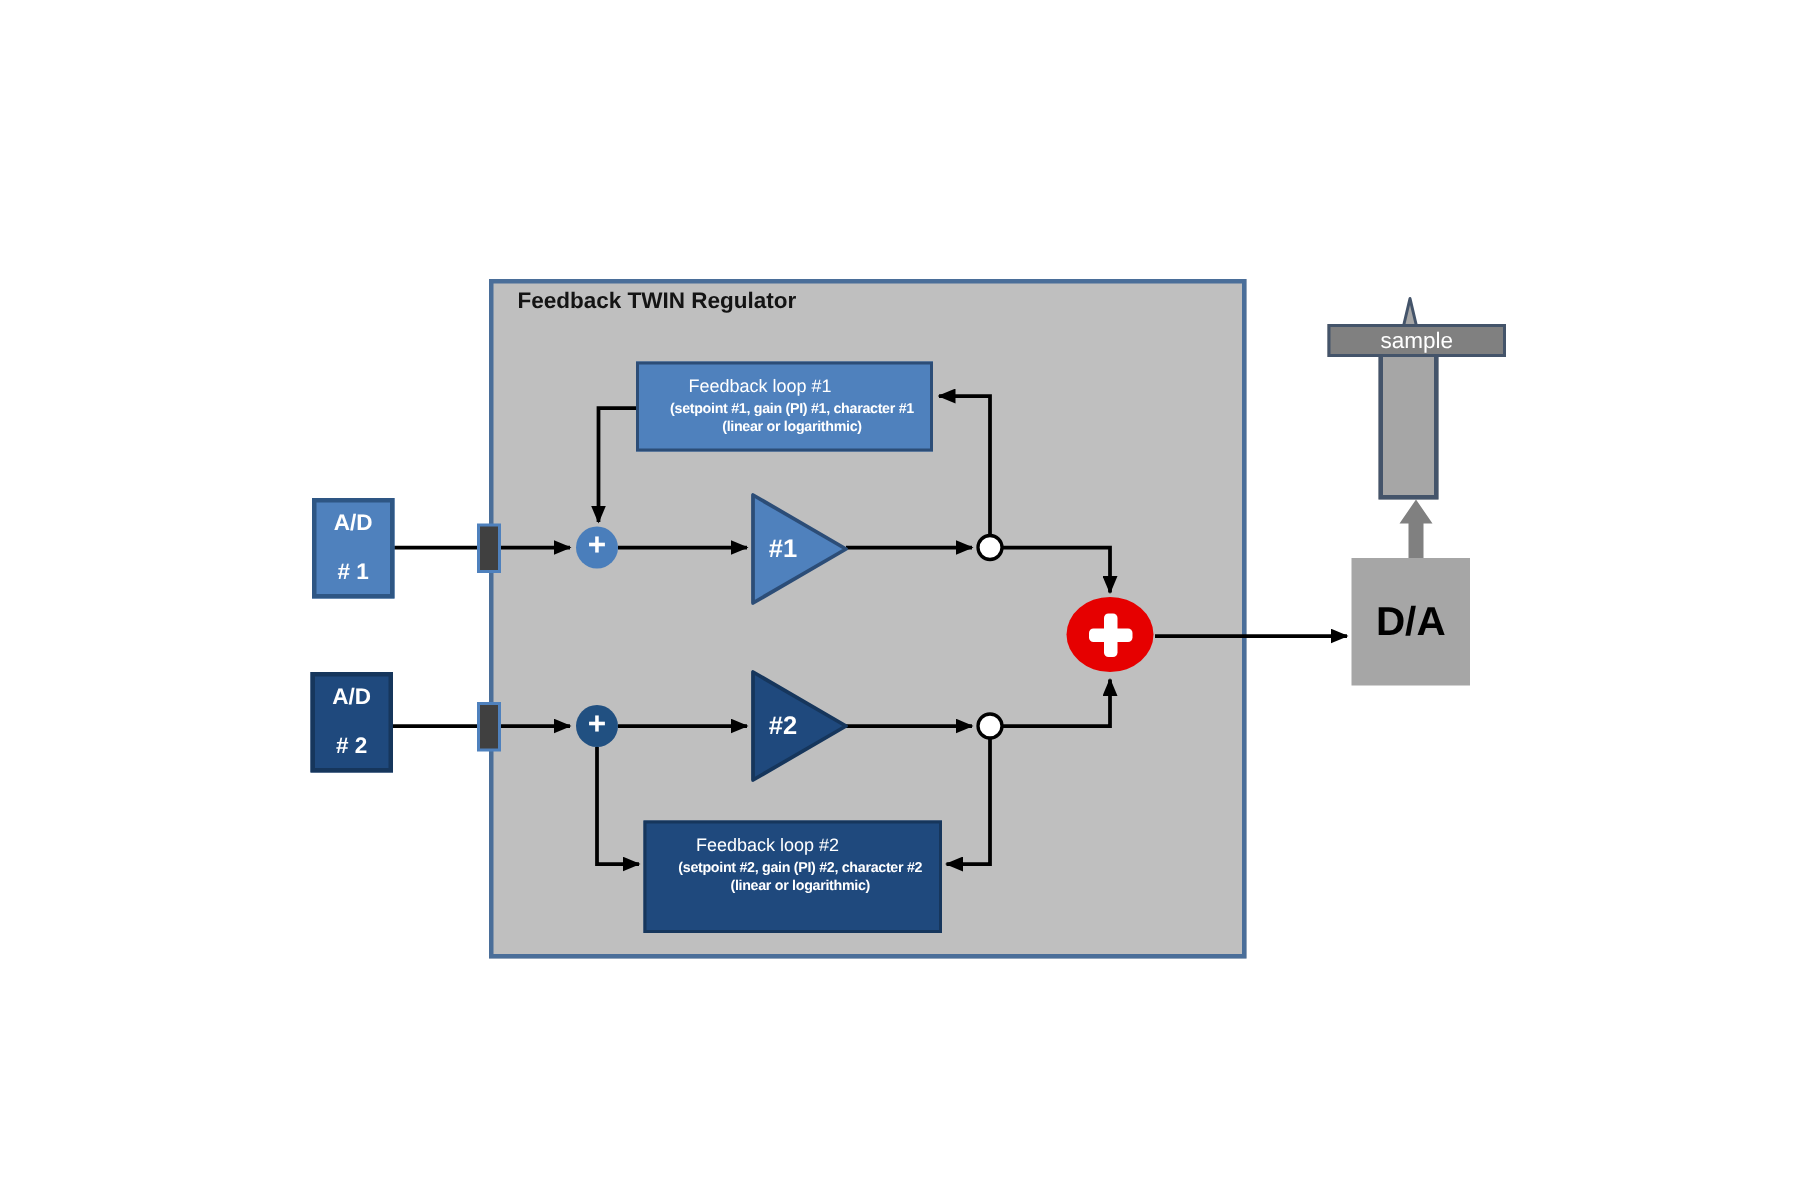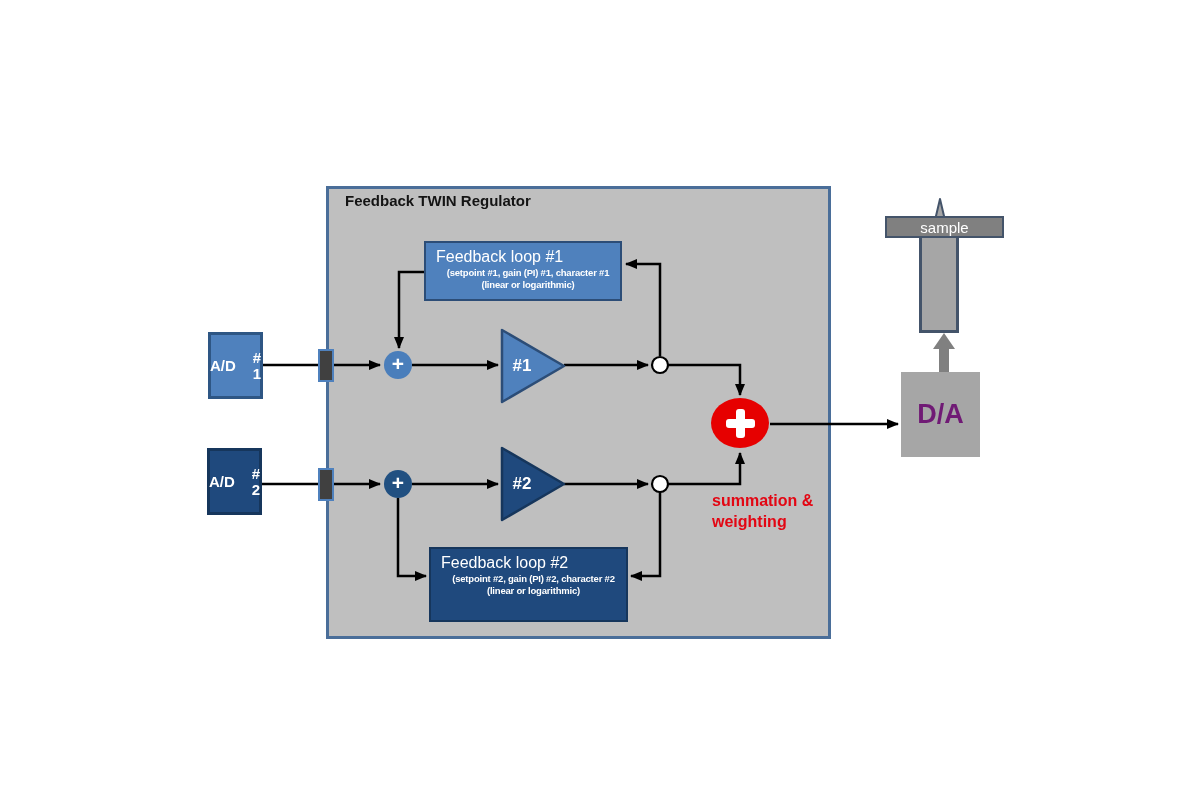--- a/index.html
+++ b/index.html
@@ -14,31 +14,31 @@
     background:#bfbfbf;border:3px solid #4a6e99;
   }
   .panel-title{
     left:345px;top:192px;font-size:15px;font-weight:bold;color:#141414;
     white-space:nowrap;
   }
   
   .wires{left:0;top:0;width:1200px;height:800px;pointer-events:none;}
   
   .ad-box{
-    width:55px;height:67px;display:flex;flex-direction:row;
+    width:55px;height:67px;display:flex;flex-direction:column;
     align-items:center;justify-content:center;gap:17px;
     color:#ffffff;font-weight:bold;font-size:15px;line-height:16px;
   }
   .ad1{left:208px;top:332px;background:#4f81bd;border:3px solid #2e5684;}
   .ad2{left:207px;top:448px;background:#1f497d;border:3px solid #16365c;}
   
   .fb-box{color:#ffffff;padding:4px 0 0 10px;}
   .fb1{left:424px;top:241px;width:198px;height:60px;background:#4f81bd;border:2px solid #2c4d77;}
   .fb2{left:429px;top:547px;width:199px;height:75px;background:#1f497d;border:2px solid #16365c;}
-  .fb-title{font-size:16px;font-weight:400;line-height:20px;white-space:nowrap;}
+  .fb-title{font-size:12px;font-weight:400;line-height:20px;white-space:nowrap;margin-left:23px;}
   .fb-detail{font-size:9.5px;font-weight:600;line-height:12px;letter-spacing:-0.2px;white-space:nowrap;text-align:center;}
   
   .amp-label{
     width:40px;text-align:center;color:#ffffff;font-weight:bold;font-size:17px;
   }
   .amp1-label{left:502px;top:356px;}
   .amp2-label{left:502px;top:474px;}
   
   .sum-plus{
     width:28px;height:28px;display:flex;align-items:center;justify-content:center;
@@ -49,21 +49,21 @@
   
   .big-plus{left:726px;top:409px;width:29px;height:29px;}
   .big-plus .bar-h{position:absolute;left:0;top:10px;width:29px;height:9px;background:#ffffff;border-radius:3px;}
   .big-plus .bar-v{position:absolute;left:10px;top:0;width:9px;height:29px;background:#ffffff;border-radius:3px;}
   
   .sum-caption{left:712px;top:490px;color:#e30613;font-size:16px;font-weight:bold;line-height:21px;white-space:nowrap;}
   
   .da-box{
     left:901px;top:372px;width:79px;height:85px;background:#a6a6a6;
     display:flex;align-items:center;justify-content:center;
-    color:#701a75;font-size:27px;font-weight:bold;
+    color:#000000;font-size:27px;font-weight:bold;
   }
   
   .probe{left:919px;top:232px;width:40px;height:101px;background:#a6a6a6;border:3px solid #44546a;}
   
   .sample-bar{
     left:885px;top:176px;width:119px;height:22px;background:#808080;border:2px solid #44546a;
     display:flex;align-items:center;justify-content:center;
     color:#ffffff;font-size:15px;margin-top:40px;
   }
 </style>
@@ -141,24 +141,20 @@
   <div class="abs amp-label amp2-label">#2</div>
 
   <div class="abs sum-plus sum1-plus">+</div>
   <div class="abs sum-plus sum2-plus">+</div>
 
   <div class="abs big-plus">
     <div class="bar-h"></div>
     <div class="bar-v"></div>
   </div>
 
-  <div class="abs sum-caption">
-    <div>summation &amp;</div>
-    <div>weighting</div>
-  </div>
 
   <div class="abs da-box">
     <span>D/A</span>
   </div>
 
   <div class="abs probe"></div>
 
   <div class="abs sample-bar">
     <span>sample</span>
   </div>

